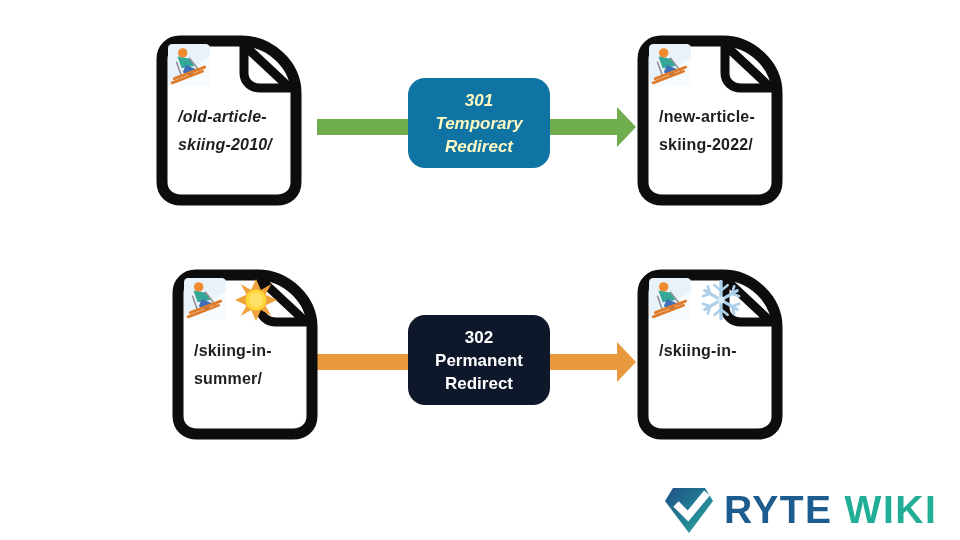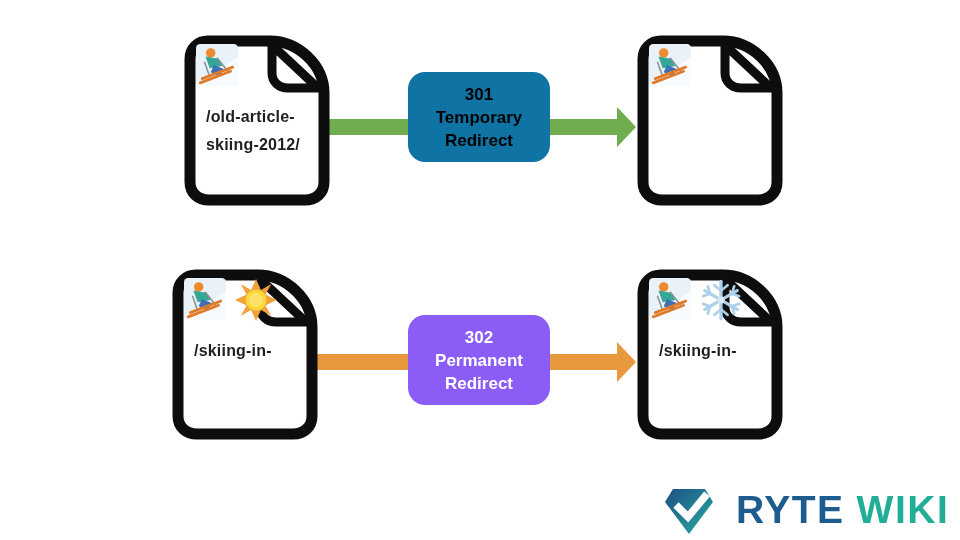--- a/index.html
+++ b/index.html
@@ -16,21 +16,21 @@
 
   
   .arrow{position:absolute; z-index:1;}
 
   
   .redirect-box{position:absolute; width:142px; height:90px; border-radius:17px; z-index:3;
                 display:flex; flex-direction:column; align-items:center; justify-content:center;
                 font-weight:bold; font-size:17px; line-height:23px; text-align:center;}
 
   
-  .logo{position:absolute; left:664px; top:483px; height:54px; display:flex; align-items:flex-end; gap:22px; z-index:4;}
+  .logo{position:absolute; left:664px; top:483px; height:54px; display:flex; align-items:center; gap:10px; z-index:4;}
   .logo-text{font-size:39px; font-weight:bold; letter-spacing:1.5px; line-height:54px; white-space:nowrap;}
   .logo-text .brand{margin-right:12px;}
 </style>
 </head>
 <body>
 
 <svg width="0" height="0" style="position:absolute" aria-hidden="true">
   <defs>
     <linearGradient id="ryte-grad" x1="0" y1="0" x2="1" y2="1">
       <stop offset="0" stop-color="#1d4f86"></stop>
@@ -70,51 +70,53 @@
   </defs>
 </svg>
 
 <div class="canvas">
 
   <svg class="arrow" style="left:317px; top:105px;" width="320" height="44">
     <rect x="0" y="14" width="302" height="16" fill="#6fad4f"></rect>
     <polygon points="300,2 300,42 319,22" fill="#6fad4f"></polygon>
   </svg>
 
-  <div class="doc" style="left:182px; top:33px;">
+  <div class="doc" style="left:154px; top:33px;font-style:italic;">
     <svg class="doc-shape" width="150" height="175" viewBox="0 0 150 175">
         <use href="#doc-shape-sym"></use>
       </svg>
     <div class="doc-icons">
       <svg width="42" height="42" viewBox="0 0 40 40">
           <use href="#skier-sym"></use>
         </svg>
     </div>
     <div class="doc-label" style="color: rgb(31, 31, 31);">
       <div>/old-article-</div>
-      <div>skiing-2012/</div>
+      <div>skiing-2010/</div>
     </div>
   </div>
 
-  <div class="redirect-box" style="left: 408px; top: 72px; background-color: rgb(15, 115, 163); color: #000000;">
+  <div class="redirect-box" style="left: 408px; top: 78px; background-color: rgb(15, 115, 163); color: #fef9c3; font-style: italic;">
     <div>301</div>
     <div>Temporary</div>
     <div>Redirect</div>
   </div>
 
   <div class="doc" style="left:635px; top:33px;">
     <svg class="doc-shape" width="150" height="175" viewBox="0 0 150 175">
         <use href="#doc-shape-sym"></use>
       </svg>
     <div class="doc-icons">
       <svg width="42" height="42" viewBox="0 0 40 40">
           <use href="#skier-sym"></use>
         </svg>
     </div>
     <div class="doc-label" style="color: rgb(31, 31, 31);">
+      <div>/new-article-</div>
+      <div>skiing-2022/</div>
     </div>
   </div>
 
   <svg class="arrow" style="left:317px; top:340px;" width="320" height="44">
     <rect x="0" y="14" width="302" height="16" fill="#e8993d"></rect>
     <polygon points="300,2 300,42 319,22" fill="#e8993d"></polygon>
   </svg>
 
   <div class="doc" style="left:170px; top:267px;">
     <svg class="doc-shape" width="150" height="175" viewBox="0 0 150 175">
@@ -123,24 +125,25 @@
     <div class="doc-icons">
       <svg width="42" height="42" viewBox="0 0 40 40">
           <use href="#skier-sym"></use>
         </svg>
       <svg width="44" height="44" viewBox="0 0 40 40">
           <use href="#sun-sym"></use>
         </svg>
     </div>
     <div class="doc-label" style="color: rgb(31, 31, 31);">
       <div>/skiing-in-</div>
+      <div>summer/</div>
     </div>
   </div>
 
-  <div class="redirect-box" style="left: 408px; top: 315px; background-color: #8b5cf6; color: rgb(255, 255, 255);">
+  <div class="redirect-box" style="left: 408px; top: 315px; background-color: #0f172a; color: rgb(255, 255, 255);">
     <div>302</div>
     <div>Permanent</div>
     <div>Redirect</div>
   </div>
 
   <div class="doc" style="left:635px; top:267px;">
     <svg class="doc-shape" width="150" height="175" viewBox="0 0 150 175">
         <use href="#doc-shape-sym"></use>
       </svg>
     <div class="doc-icons">

